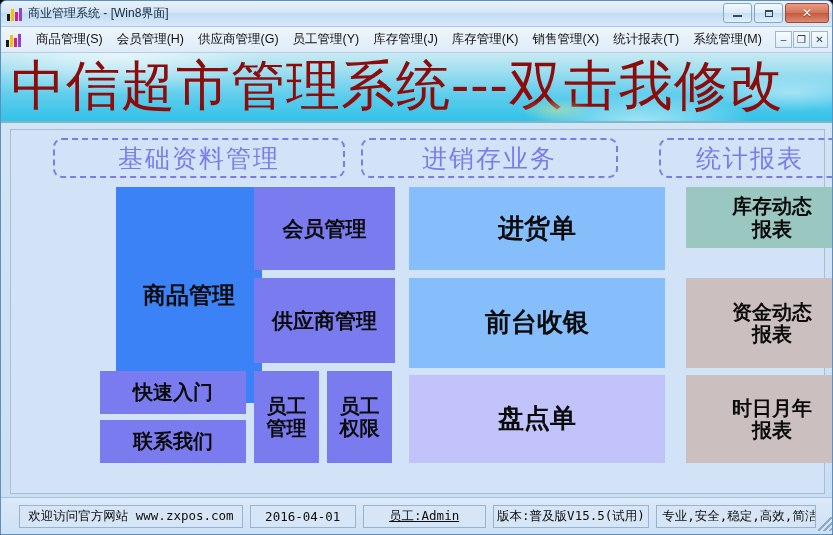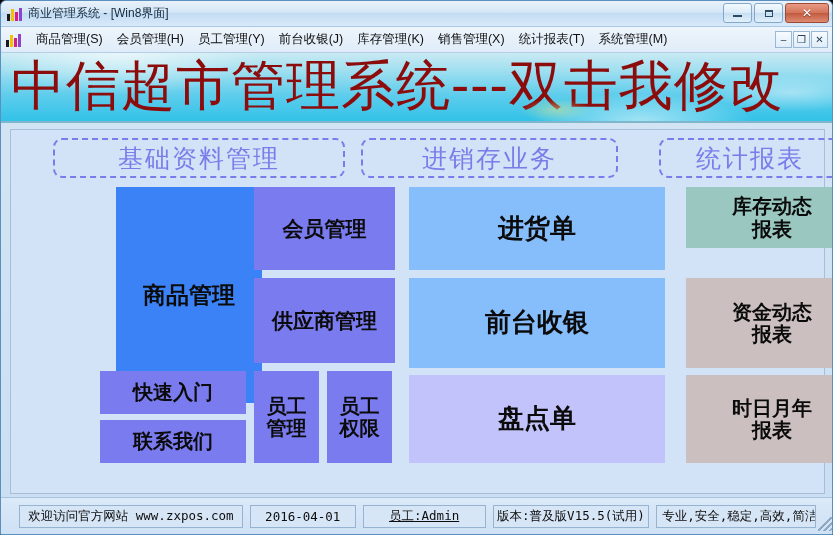--- a/index.html
+++ b/index.html
@@ -285,22 +285,23 @@
 
   <div class="menubar">
     <span class="menu-icon">
         <i></i>
         <i></i>
         <i></i>
         <i></i>
       </span>
     <div class="menu-item">商品管理(S)</div>
     <div class="menu-item">会员管理(H)</div>
+    <div class="menu-item">供应商管理(G)</div>
     <div class="menu-item">员工管理(Y)</div>
-    <div class="menu-item">前台收银(J)</div>
+    <div class="menu-item">库存管理(J)</div>
     <div class="menu-item">库存管理(K)</div>
     <div class="menu-item">销售管理(X)</div>
     <div class="menu-item">统计报表(T)</div>
     <div class="menu-item">系统管理(M)</div>
     <div class="mdi-btns">
       <div class="mdi-btn">–</div>
       <div class="mdi-btn">❐</div>
       <div class="mdi-btn">✕</div>
     </div>
   </div>

